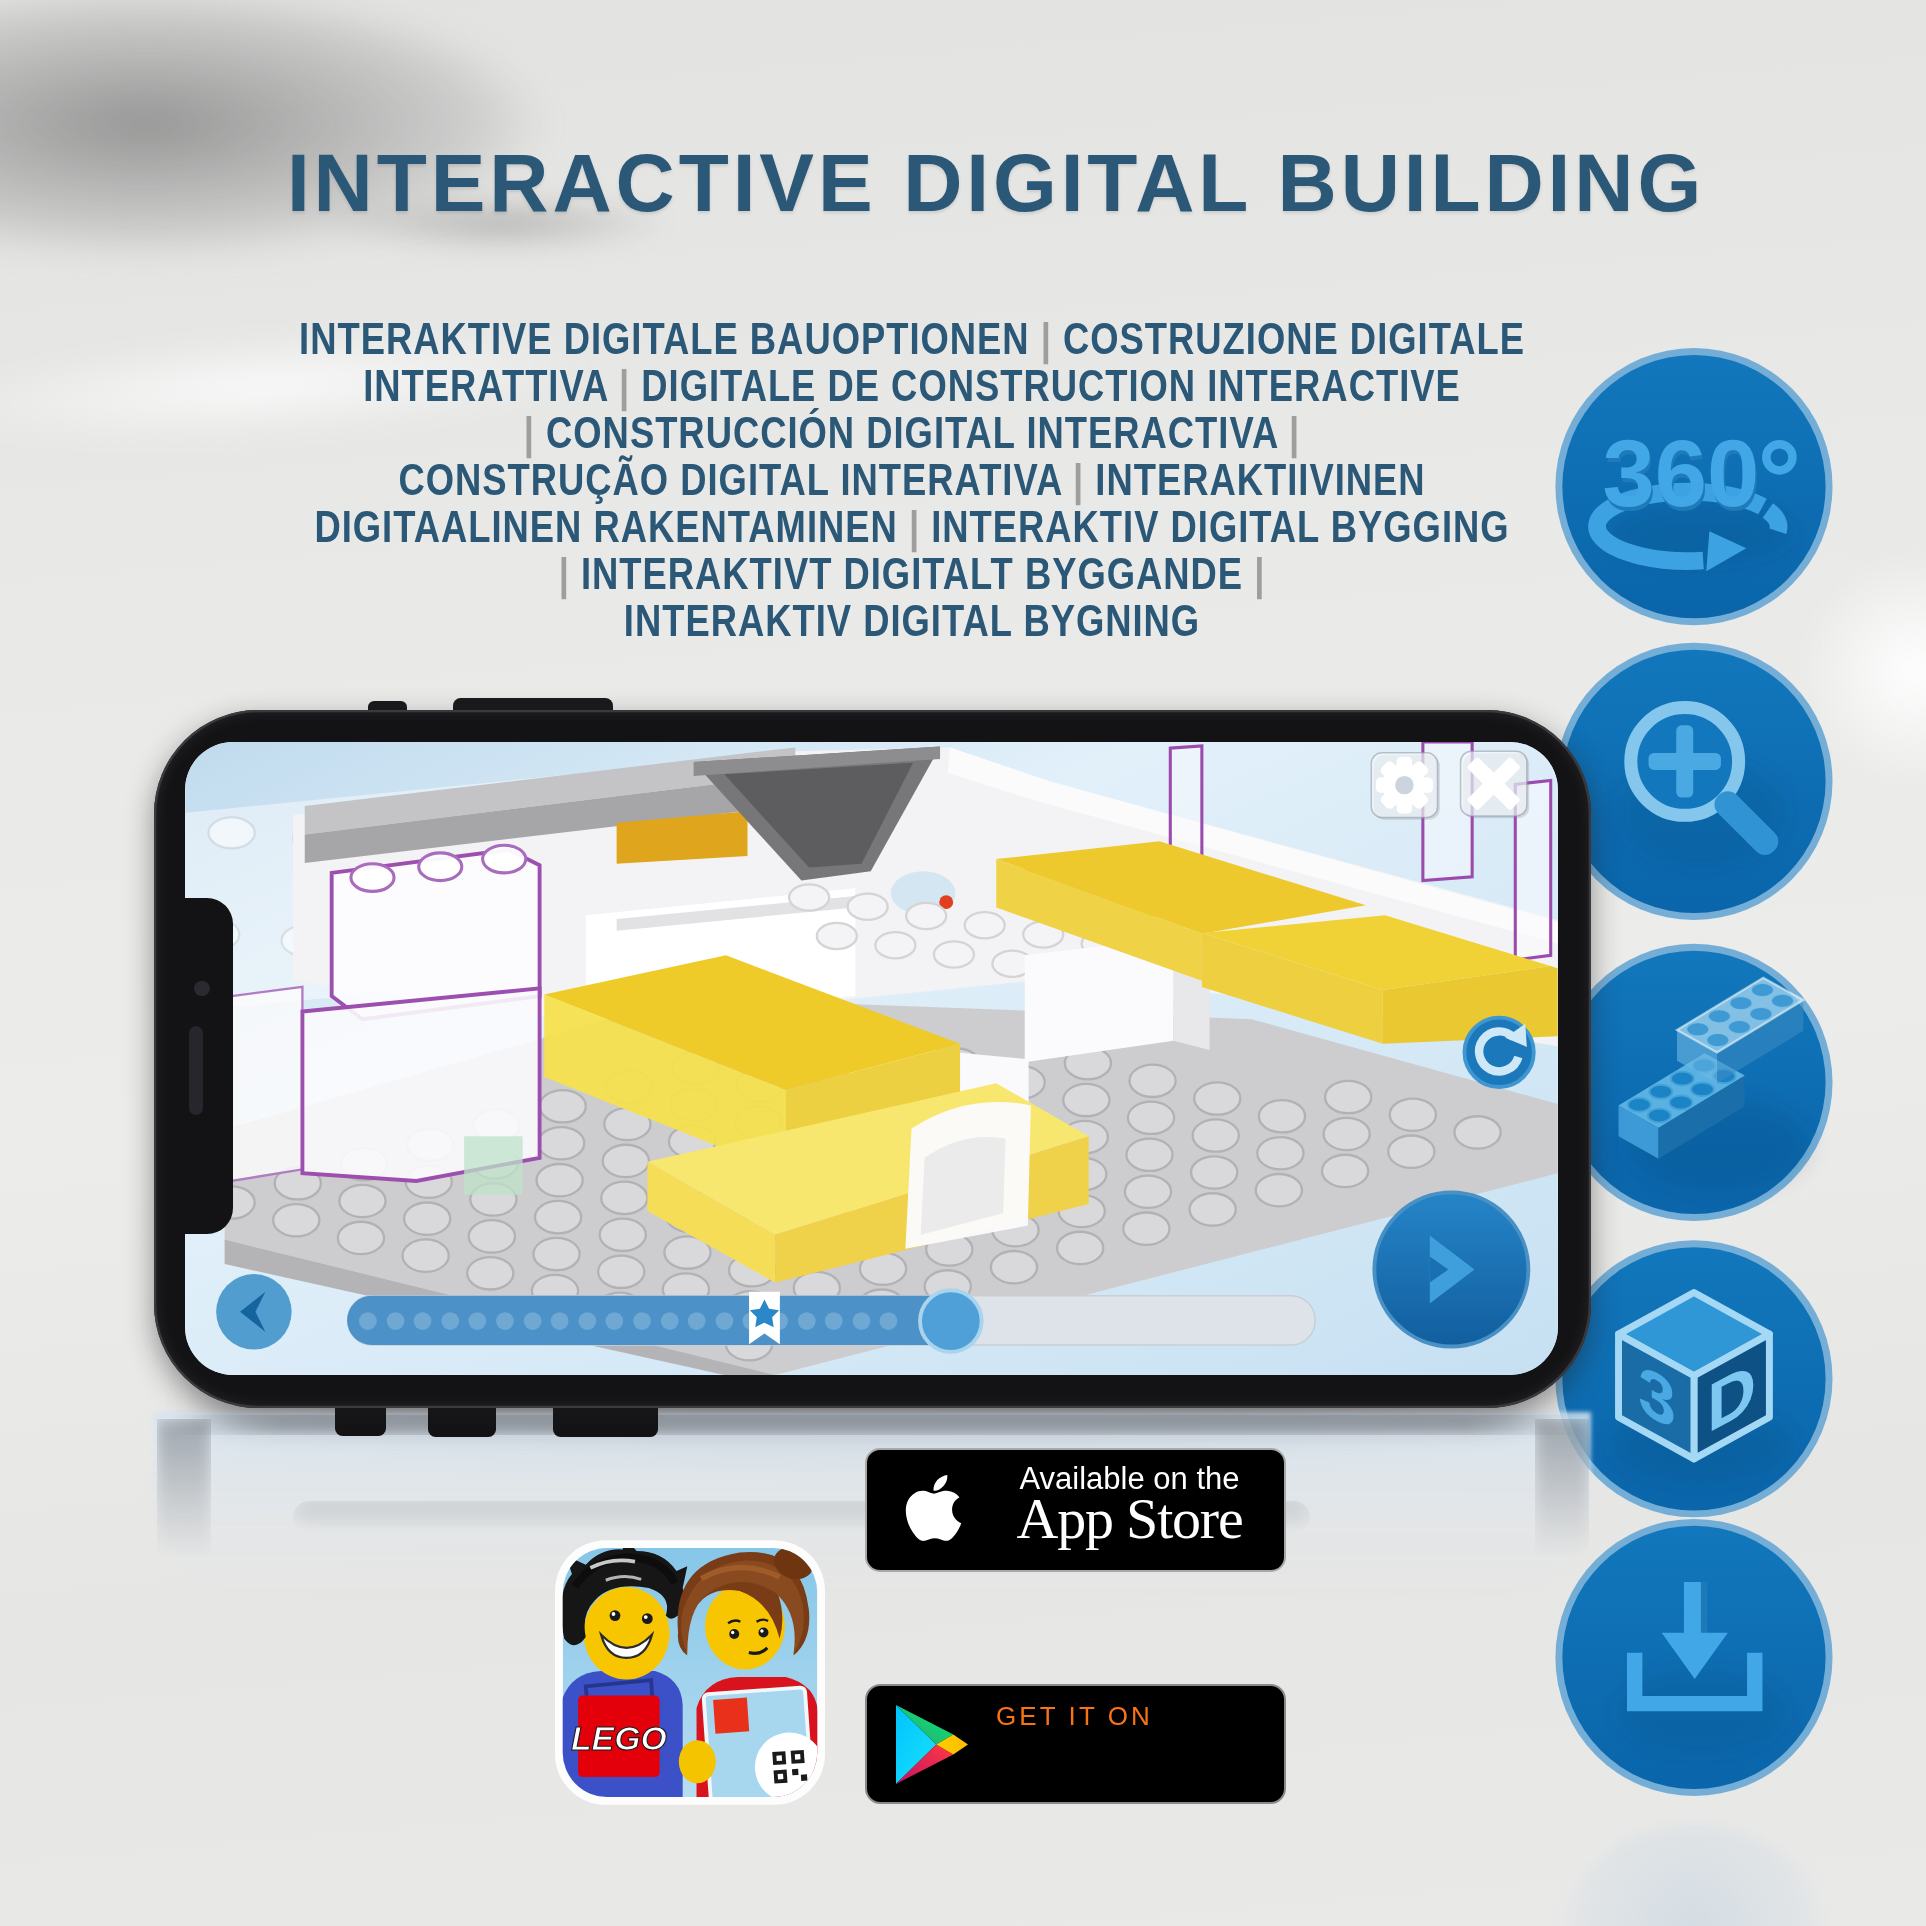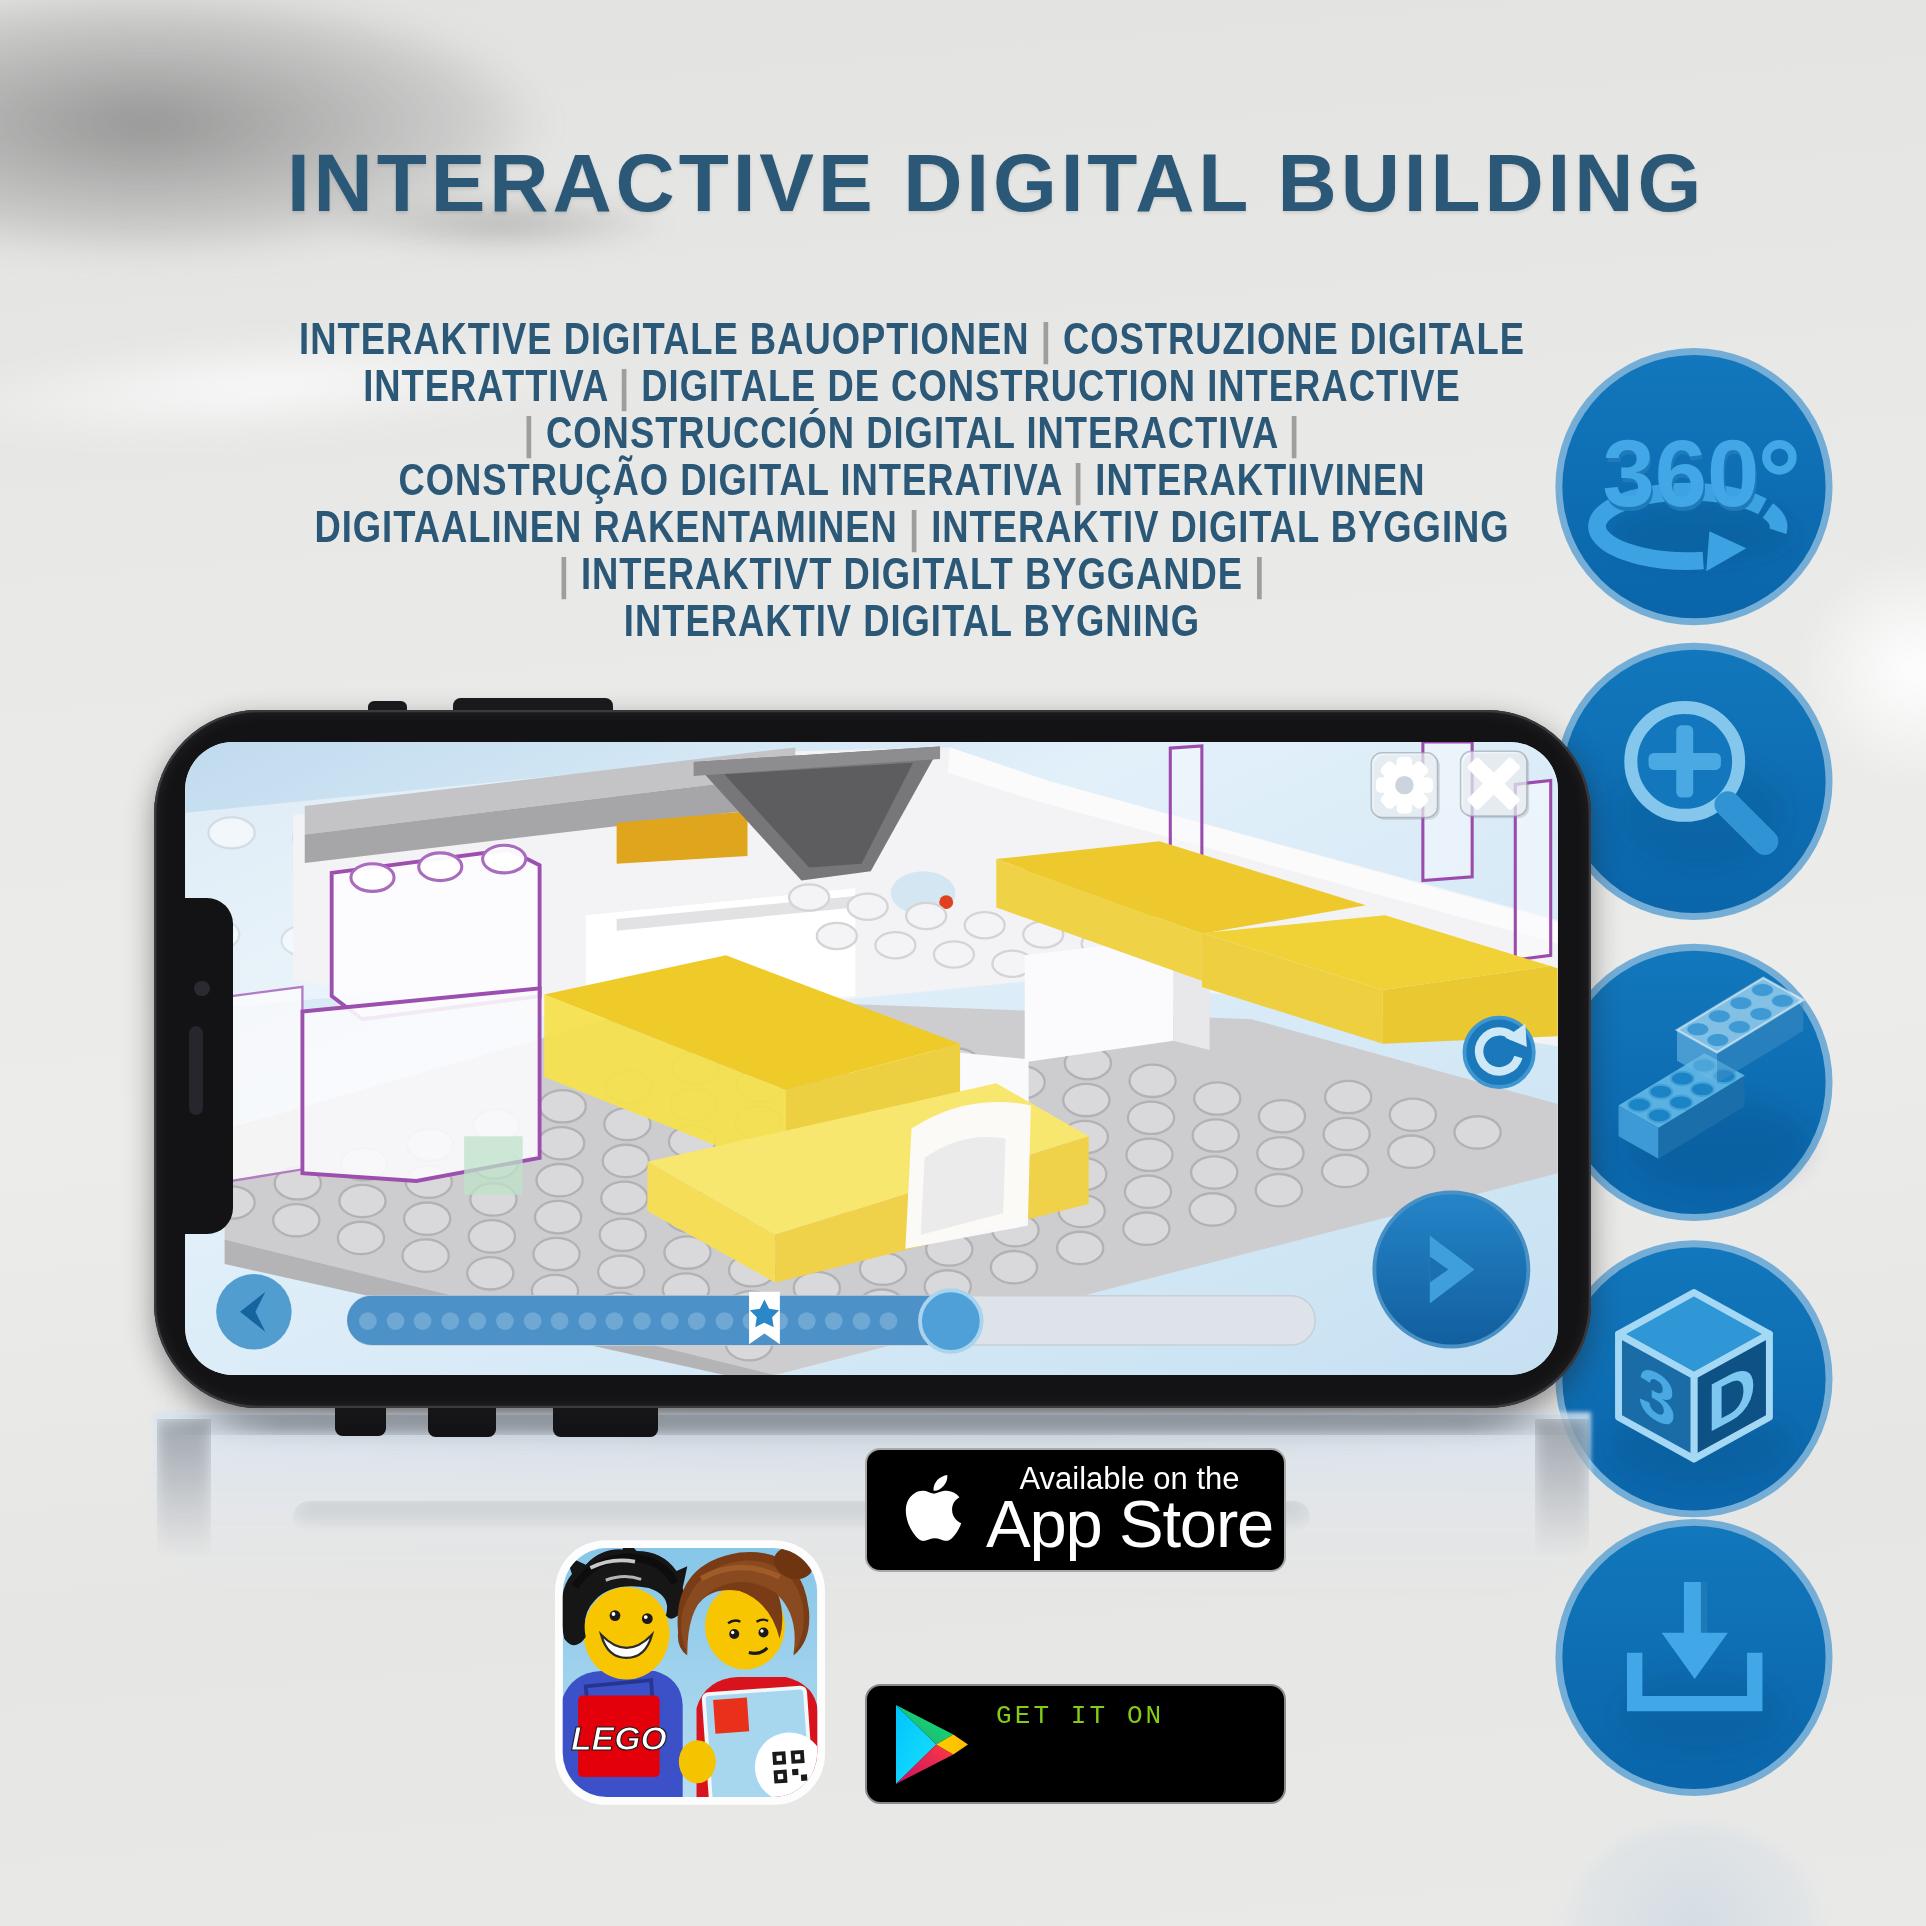--- a/index.html
+++ b/index.html
@@ -537,21 +537,21 @@
       <ellipse cx="310" cy="30" rx="26" ry="20" fill="#6f3511" transform="rotate(20 310 30)"></ellipse>
     </g>
   </svg>
 
   <div class="abs" style="left:865px;top:1448px;width:421px;height:124px;background:#000;border:2.3px solid #a8a8a8;
        border-radius:15px;box-sizing:border-box;">
     <svg class="abs" style="left:32px;top:15.4px;" width="69" height="86" viewBox="0 0 170 170">
       <path fill="#ffffff" d="M150.37 130.25c-2.45 5.66-5.35 10.87-8.71 15.66-4.58 6.53-8.33 11.05-11.22 13.56-4.48 4.12-9.28 6.23-14.42 6.35-3.69 0-8.14-1.05-13.32-3.18-5.2-2.12-9.97-3.17-14.34-3.17-4.58 0-9.49 1.05-14.75 3.17-5.26 2.13-9.5 3.24-12.74 3.35-4.93.21-9.84-1.96-14.75-6.52-3.13-2.73-7.04-7.41-11.73-14.04-5.03-7.08-9.17-15.29-12.41-24.65-3.47-10.11-5.21-19.9-5.21-29.38 0-10.86 2.35-20.22 7.04-28.07 3.69-6.3 8.61-11.28 14.76-14.93s12.79-5.51 19.95-5.63c3.91 0 9.05 1.21 15.43 3.59 6.36 2.39 10.45 3.6 12.24 3.6 1.34 0 5.88-1.42 13.57-4.24 7.28-2.62 13.42-3.7 18.45-3.28 13.63 1.1 23.87 6.47 30.68 16.15-12.19 7.39-18.22 17.73-18.1 31 .11 10.34 3.86 18.94 11.23 25.77 3.34 3.17 7.07 5.62 11.22 7.36-.9 2.61-1.85 5.11-2.86 7.51zM119.11 7.24c0 8.1-2.96 15.67-8.86 22.67-7.12 8.32-15.73 13.13-25.07 12.38a25.22 25.22 0 0 1-.19-3.07c0-7.78 3.39-16.1 9.4-22.91 3-3.45 6.82-6.31 11.45-8.6 4.62-2.25 8.99-3.5 13.1-3.74.12 1.08.17 2.17.17 3.27z"></path>
     </svg>
     <div class="abs" style="left:116px;top:10.8px;width:293px;text-align:center;color:#fff;font-size:31px;white-space:nowrap;">Available on the</div>
-    <div class="abs" style="left:116px;top:35px;width:293px;text-align:center;color:#fff;font-size:67px;letter-spacing:-1.2px;white-space:nowrap;">App Store</div>
+    <div class="abs" style="left:116px;top:35px;width:293px;text-align:center;color:#fff;font-size:58px;letter-spacing:-1.2px;white-space:nowrap;font-family:Liberation Serif, serif;">App Store</div>
   </div>
 
   <div class="abs" style="left:865px;top:1684px;width:421px;height:120px;background:#000;border:2.3px solid #8a8a8a;
        border-radius:15.4px;box-sizing:border-box;">
     <svg class="abs" style="left:29px;top:19px;" width="72" height="79" viewBox="0 0 93 102">
       <defs>
         <linearGradient id="gpb" x1="0" y1="0" x2="1" y2="1">
             <stop offset="0" stop-color="#00c3ff"></stop>
             <stop offset="1" stop-color="#1be2fa"></stop>
           </linearGradient>
@@ -566,17 +566,17 @@
         <linearGradient id="gpg" x1="0" y1="1" x2="1" y2="0">
             <stop offset="0" stop-color="#32a071"></stop>
             <stop offset="1" stop-color="#00f076"></stop>
           </linearGradient>
       </defs>
       <polygon points="0,0 0,102 52,51" fill="url(#gpb)"></polygon>
       <polygon points="0,0 74,38 52,51" fill="url(#gpg)"></polygon>
       <polygon points="0,102 74,64 52,51" fill="url(#gpr)"></polygon>
       <polygon points="52,51 74,38 93,51 74,64" fill="url(#gpy)"></polygon>
     </svg>
-    <div class="abs" style="left:129px;top:15.4px;color:#84cc16;font-size:26px;letter-spacing:3.1px;white-space:nowrap;font-family:Liberation Mono, monospace;">GET IT ON</div>
+    <div class="abs" style="left:129px;top:15.4px;color:#f97316;font-size:26px;letter-spacing:3.1px;white-space:nowrap;">GET IT ON</div>
   </div>
 
 </div>
 
 
 </body></html>

